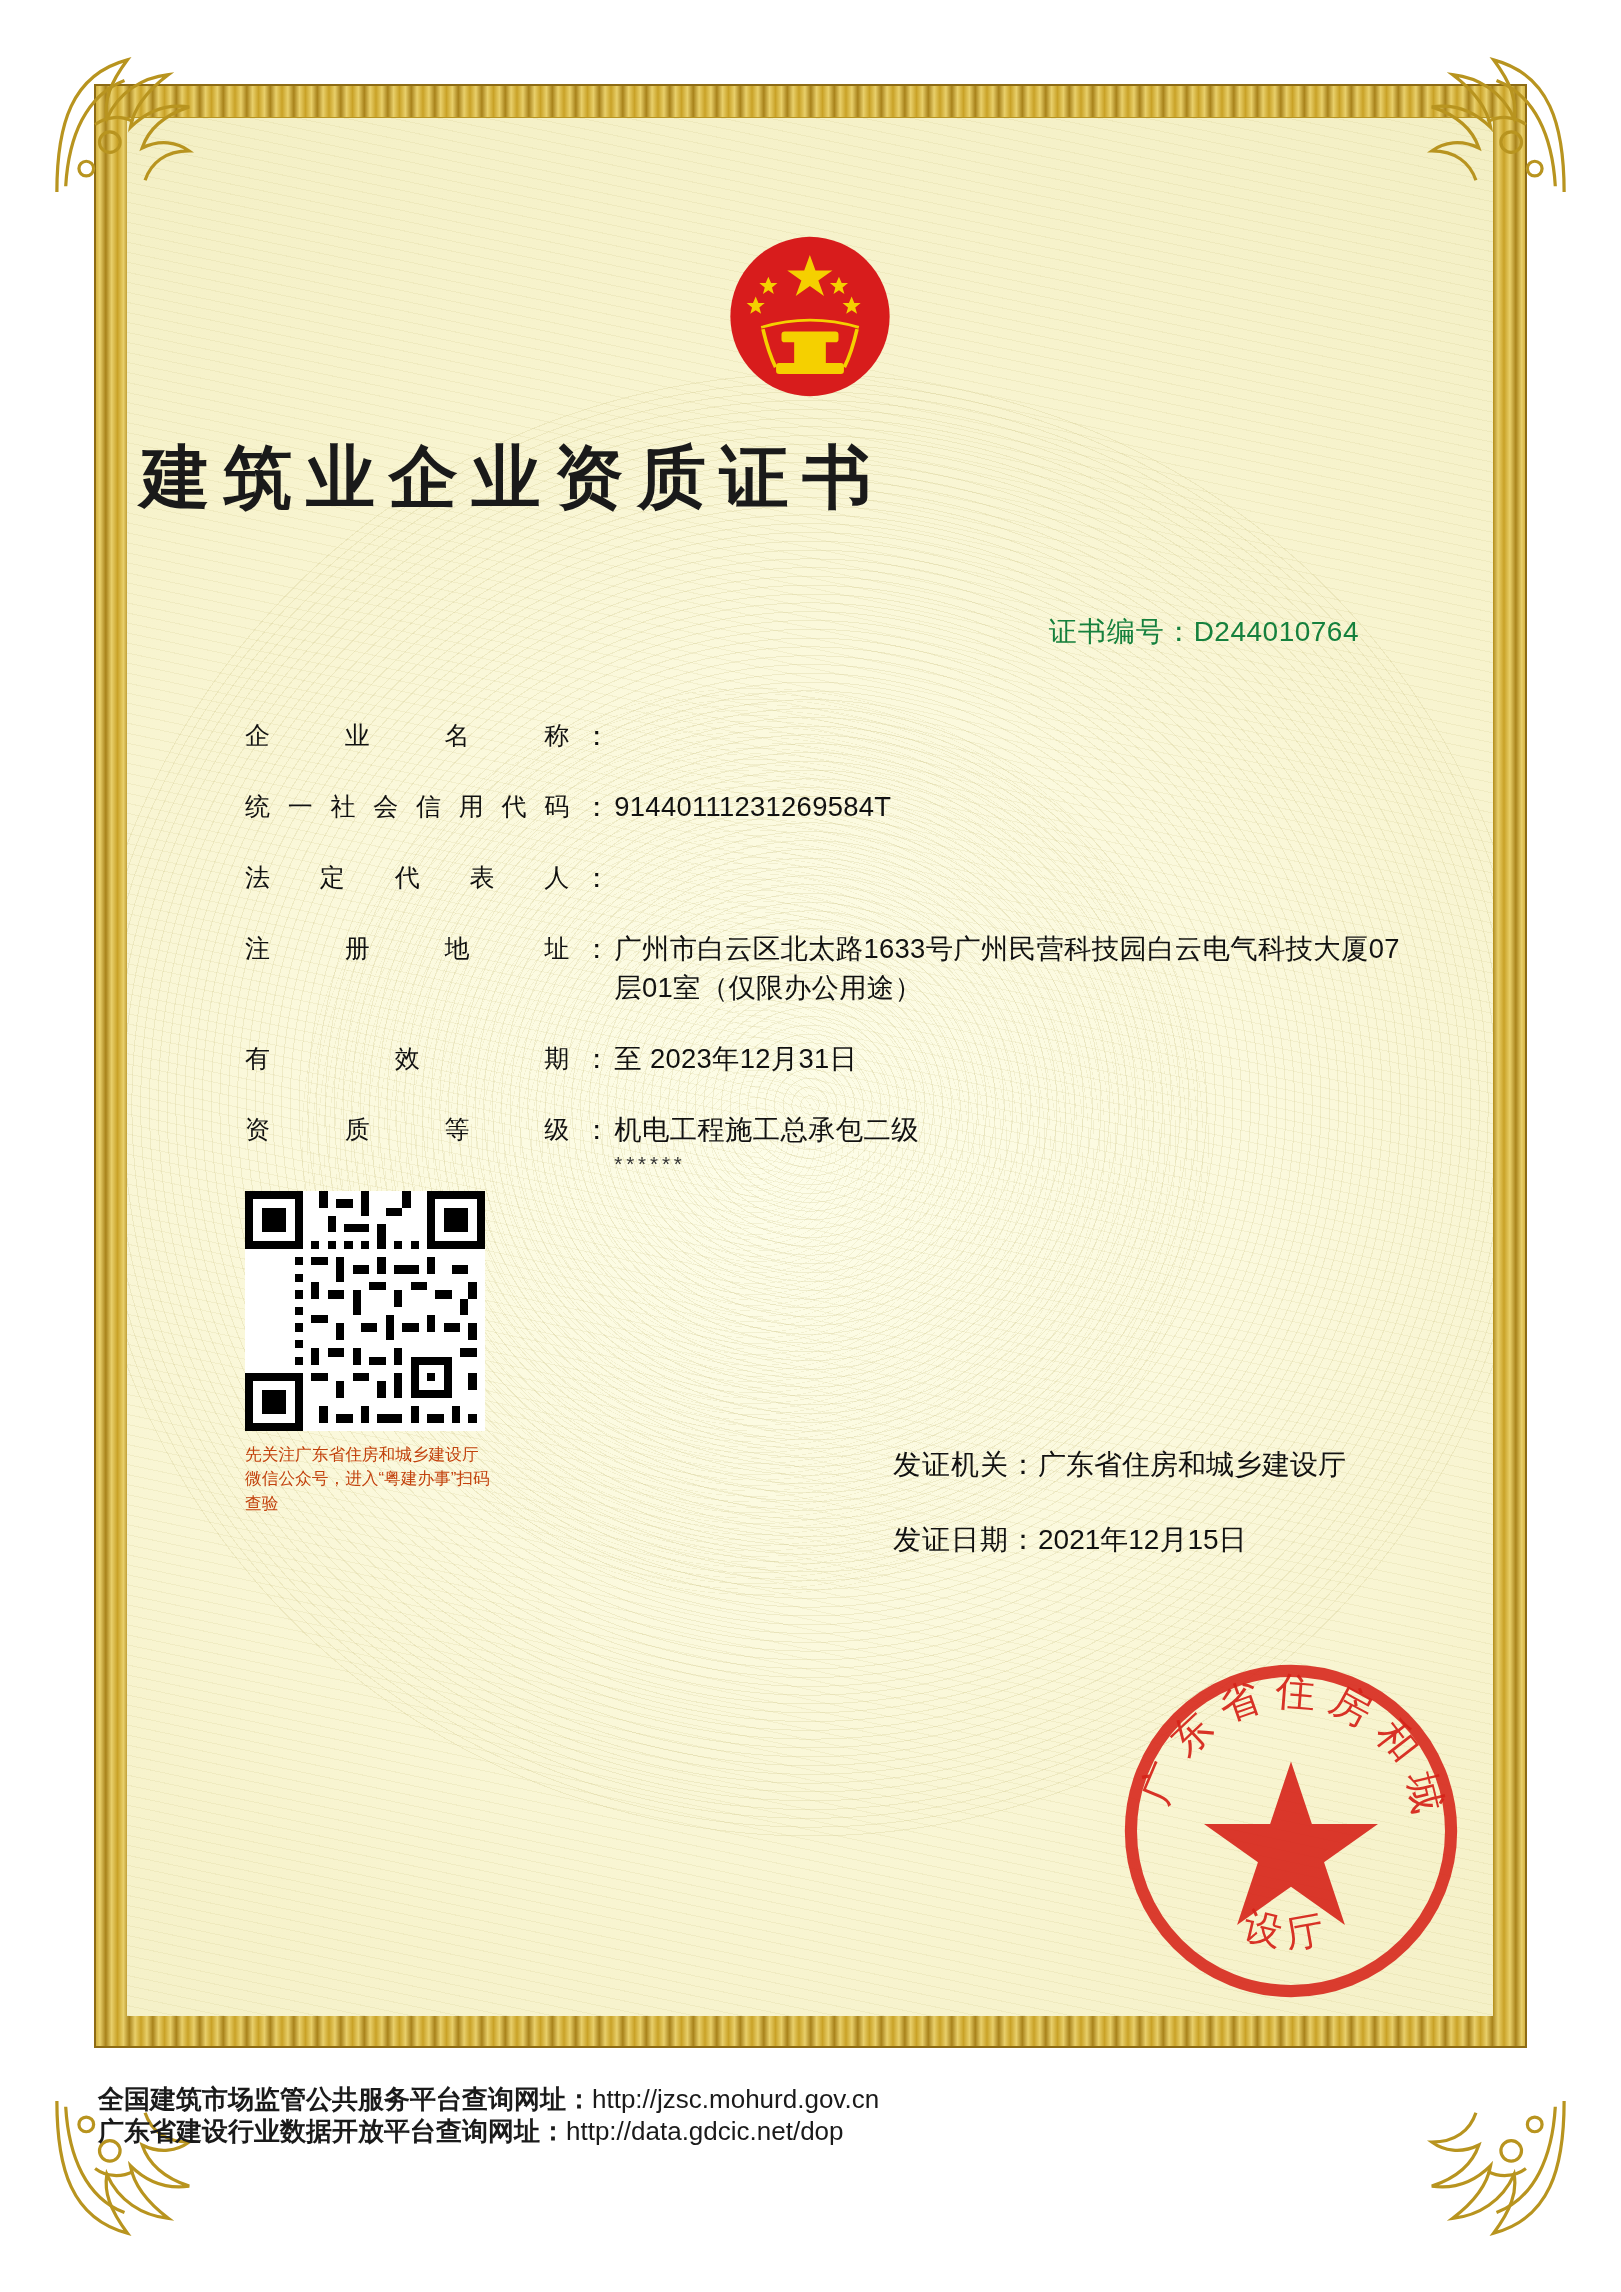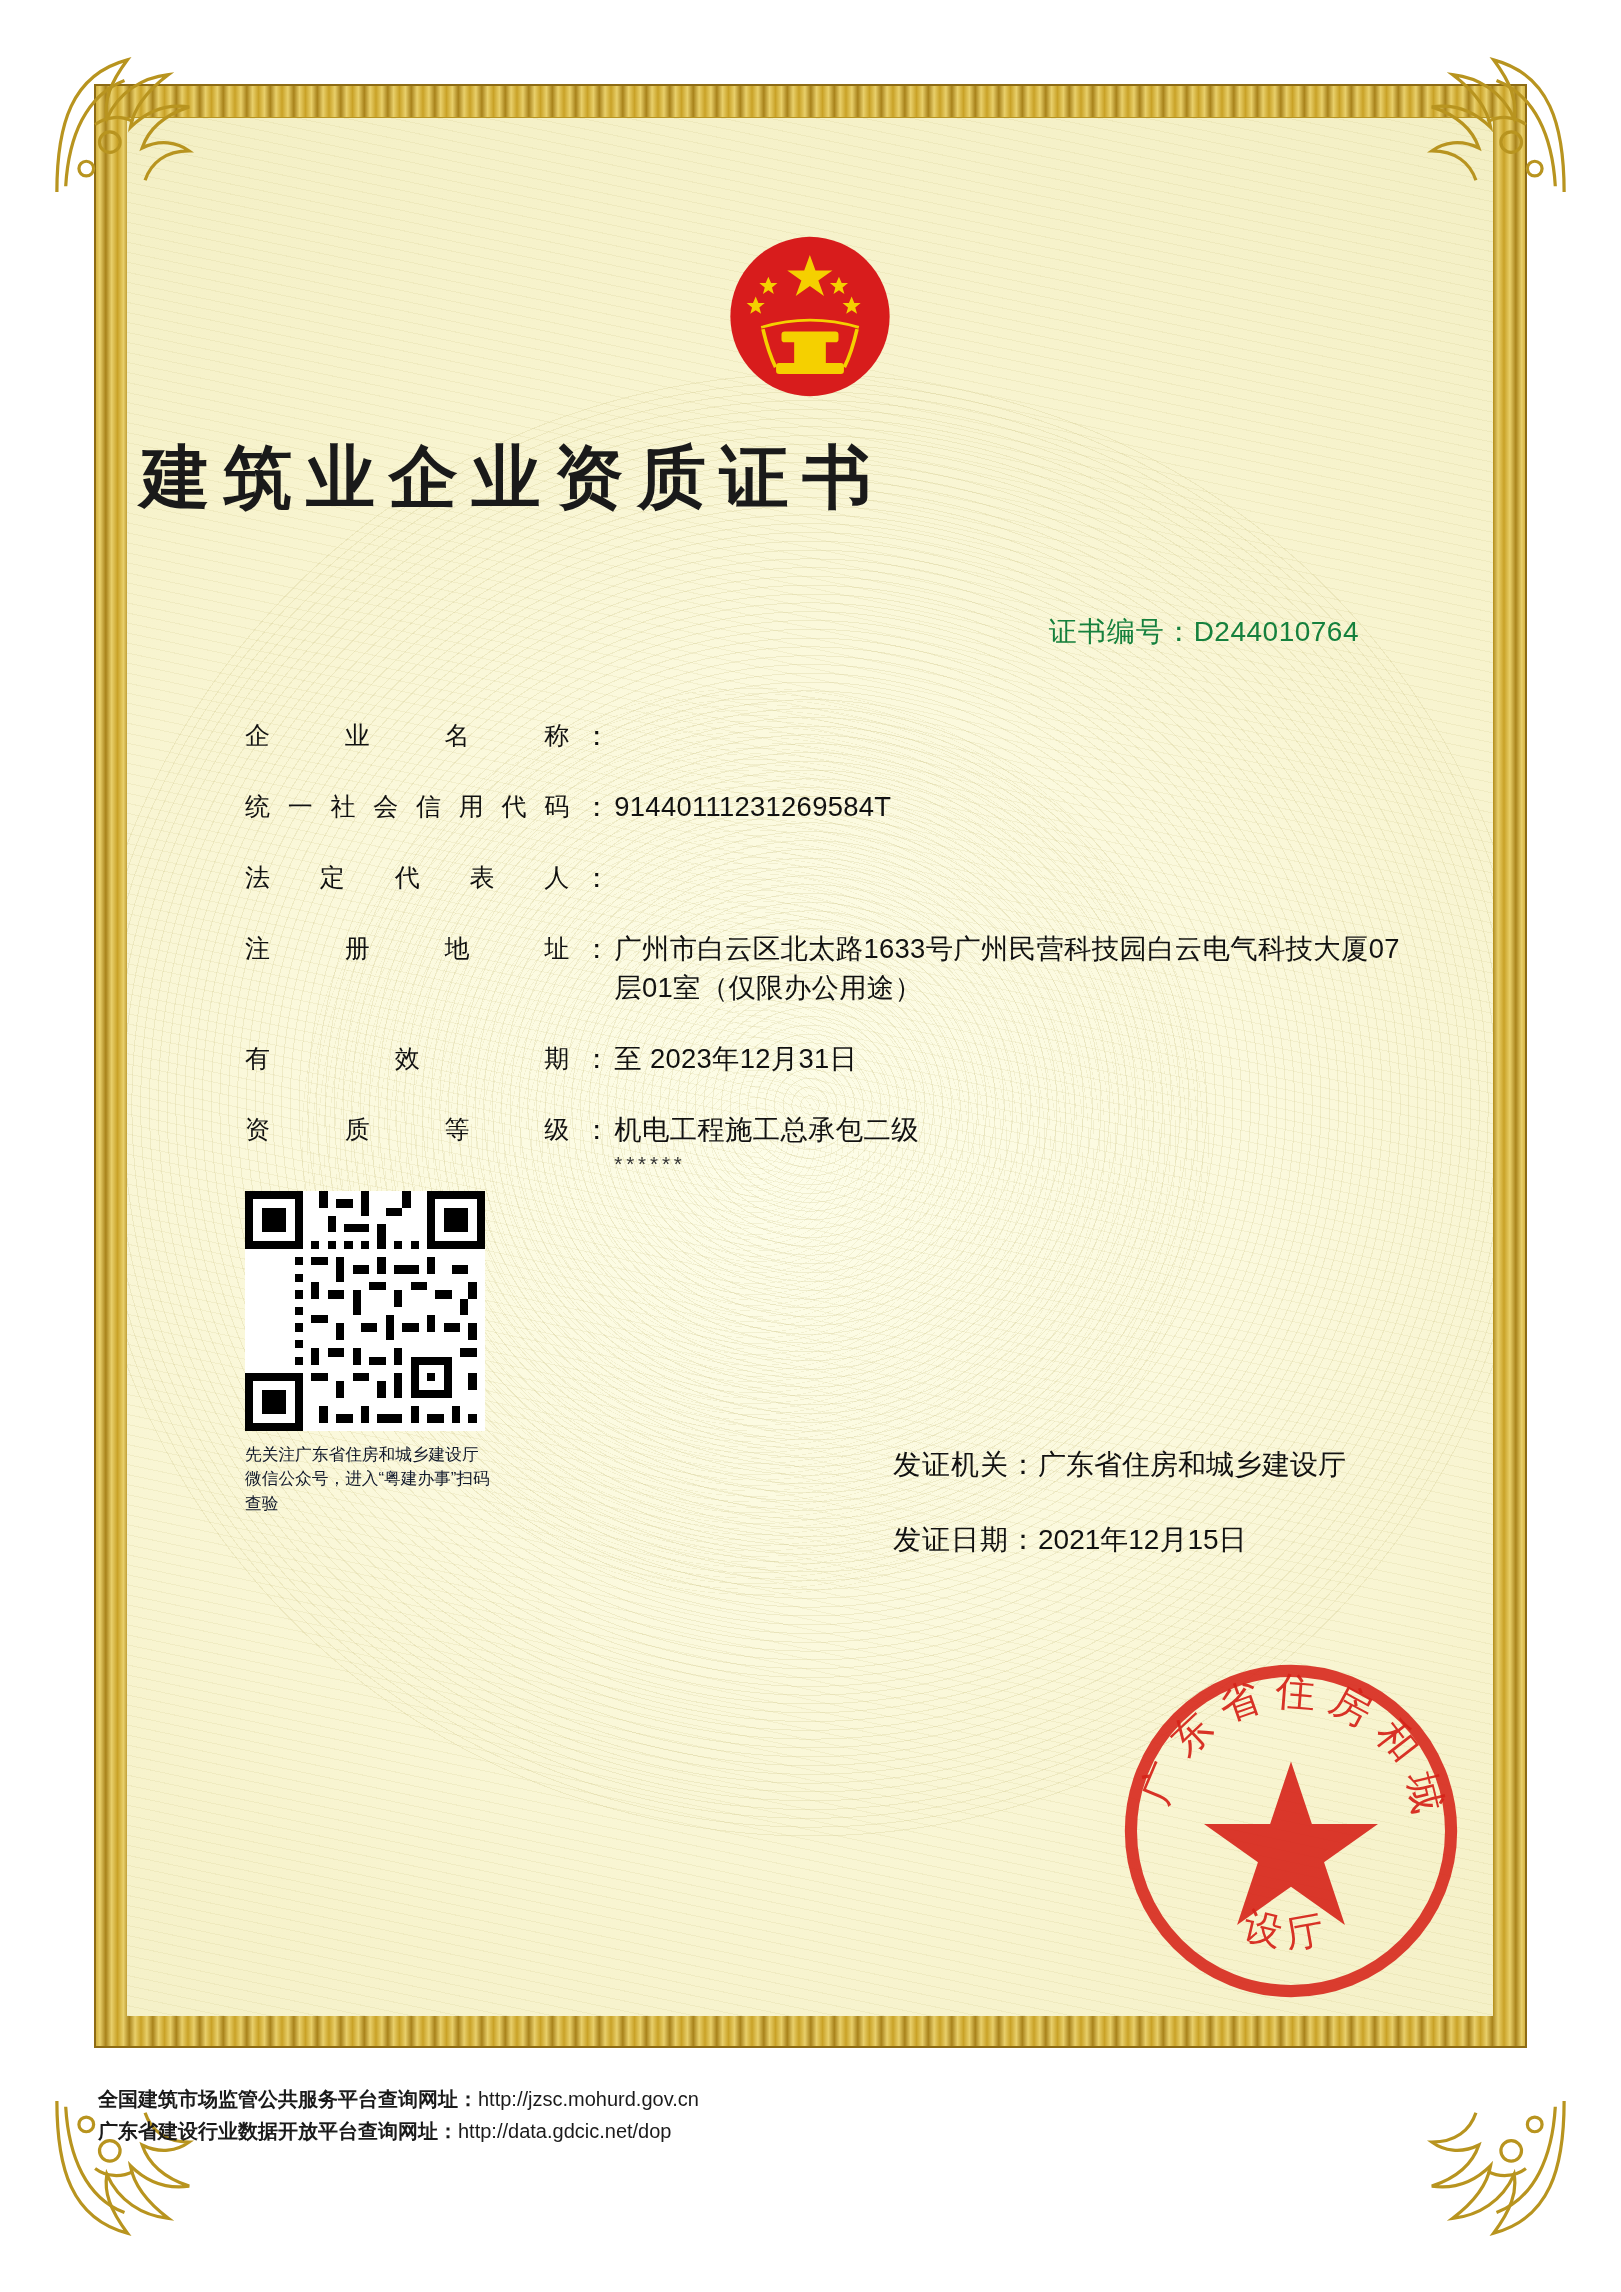--- a/index.html
+++ b/index.html
@@ -205,21 +205,21 @@
   }
   .qr-img {
     width: 240px;
     height: 240px;
     display: block;
   }
   .qr-note {
     margin-top: 11.8px;
     font-size: 16.7px;
     line-height: 24.5px;
-    color: #0f172a;
+    color: #c2410c;
     width: 245px;
   }
 
   
   .issue-block {
     position: absolute;
     right: 147px;
     top: 1328px;
     text-align: left;
     margin-left: 40px;
@@ -241,21 +241,21 @@
     height: 348px;
     pointer-events: none;
   }
   .seal svg { width: 100%; height: 100%; }
 
   
   .footer {
     position: absolute;
     left: 98px;
     top: 2083px;
-    font-size: 20px;
+    font-size: 26px;
     line-height: 32px;
     color: #1a1a1a;
   }
   .footer .line1 { font-weight: bold; }
   .footer .line2 { font-weight: bold; }
   .footer .url { font-weight: normal; }
 </style>
 </head>
 <body>
 

